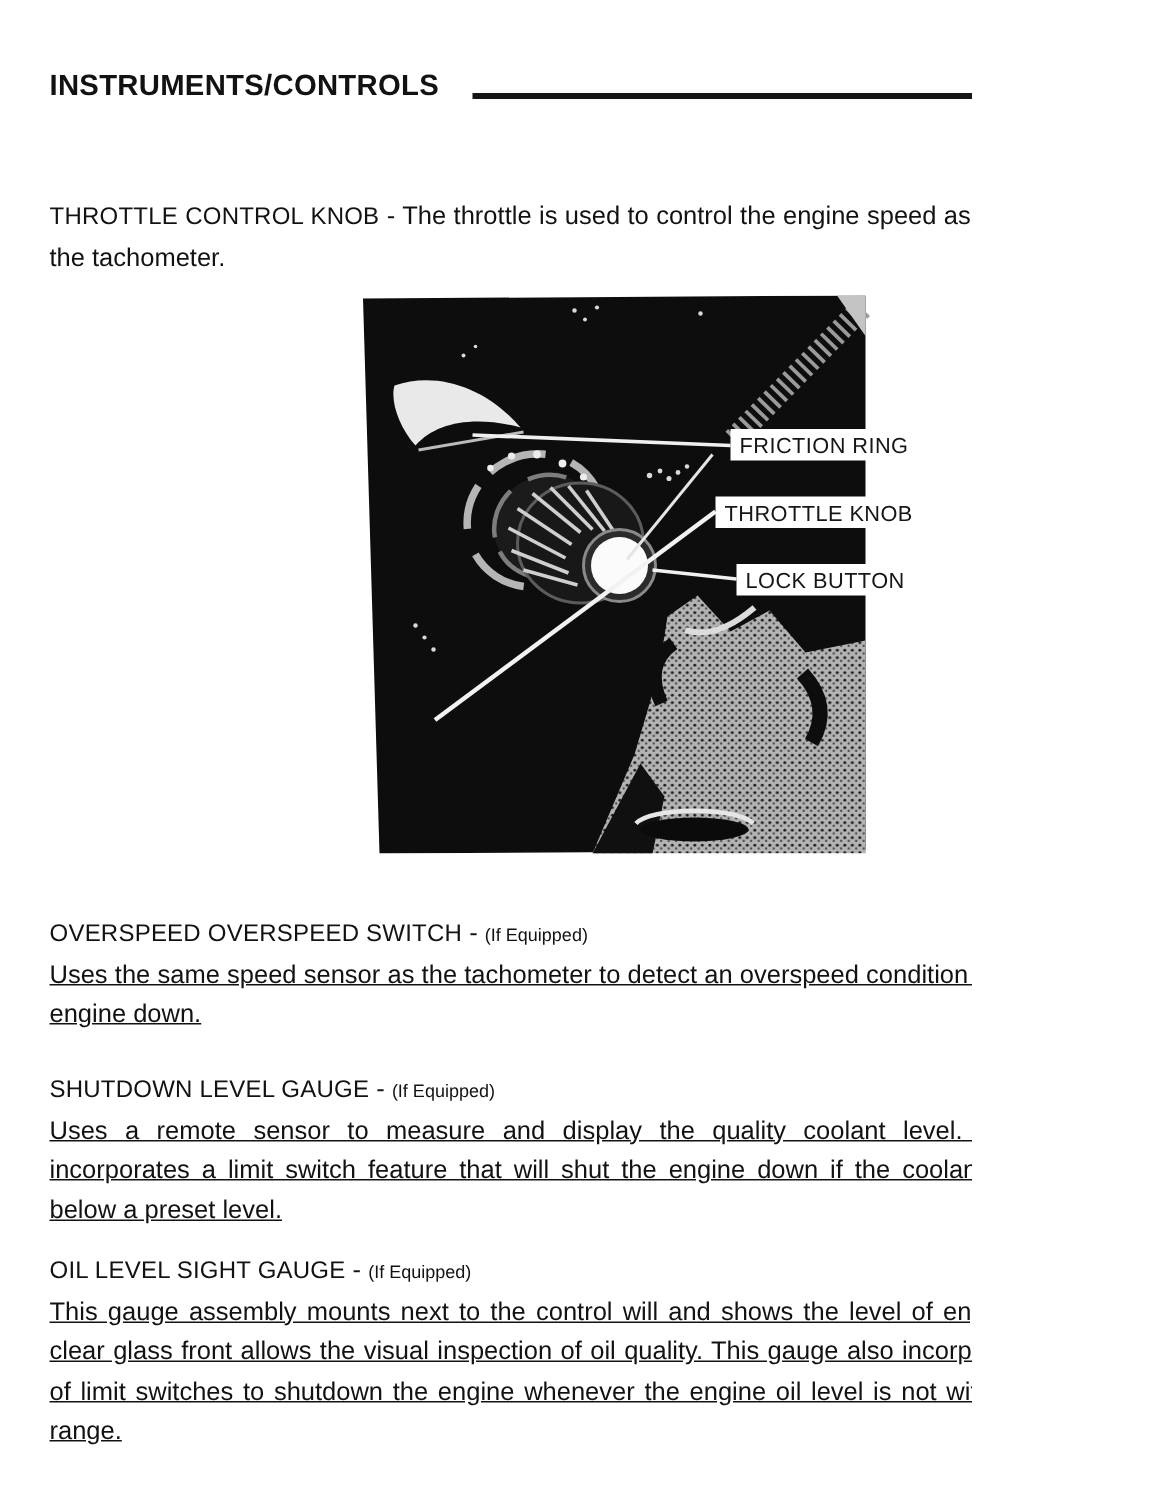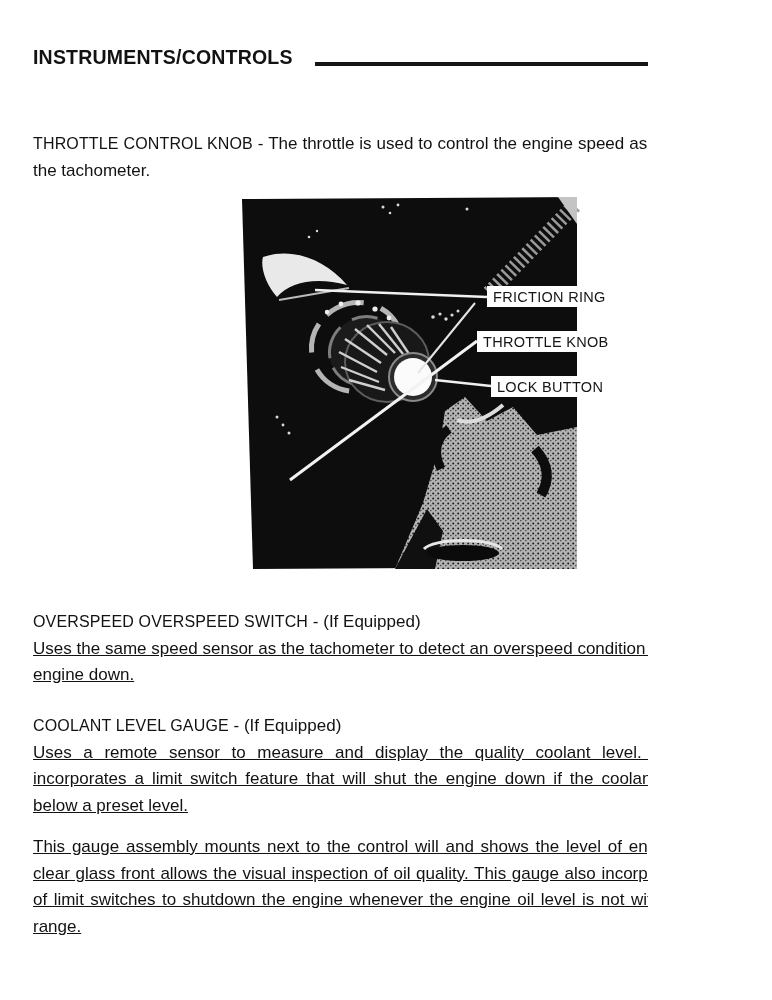--- a/index.html
+++ b/index.html
@@ -7,21 +7,21 @@
     position:relative; width:648px; height:1000px; background:#ffffff;
     font-family:"Liberation Sans", sans-serif; color:#121212; overflow:hidden;
     -webkit-font-smoothing:antialiased;
   }
   .header { position:absolute; left:33px; top:46px; width:719px; display:flex; align-items:flex-end; }
   .header .title { font-weight:700; font-size:19.5px; letter-spacing:0.2px; white-space:nowrap; }
   .header .rule { flex:1; height:4px; background:#151515; margin-left:22px; margin-bottom:3px; }
 
   .para, .section { position:absolute; left:33px; width:711px; font-size:17px; line-height:26.6px; text-align:justify; }
   .stitle { font-weight:400; font-size:16px; letter-spacing:0.15px; }
-  .qualifier { font-size:17px; }
+  .qualifier { font-size:12px; }
   .sbody { text-align:justify;text-decoration:underline; }
   .shead { text-align:left; }
 
   .figure { position:absolute; left:237px; top:197px; width:380px; height:372px; }
   svg text.callout {
     font-family:"Liberation Sans", sans-serif; font-size:14.5px; fill:#161616; letter-spacing:0.3px;
   }
 </style>
 </head>
 <body>
@@ -134,23 +134,26 @@
   </svg>
 
   <div class="section" style="top:609px;">
     <div class="shead"><span class="stitle">OVERSPEED OVERSPEED SWITCH</span>
       <span>-</span>
       <span class="qualifier">(If Equipped)</span></div>
     <div class="sbody">Uses the same speed sensor as the tachometer to detect an overspeed condition and shut the engine down.</div>
   </div>
 
   <div class="section" style="top:713px;">
-    <div class="shead"><span class="stitle">COOLANT LEVEL GAUGE</span>
+    <div class="shead"><span class="stitle">SHUTDOWN LEVEL GAUGE</span>
       <span>-</span>
       <span class="qualifier">(If Equipped)</span></div>
     <div class="sbody">Uses a remote sensor to measure and display the quality coolant level. This gauge incorporates a limit switch feature that will shut the engine down if the coolant level goes below a preset level.</div>
   </div>
 
   <div class="section" style="top:834px;">
+    <div class="shead"><span class="stitle">OIL LEVEL SIGHT GAUGE</span>
+      <span>-</span>
+      <span class="qualifier">(If Equipped)</span></div>
     <div class="sbody">This gauge assembly mounts next to the control will and shows the level of engine oil. The clear glass front allows the visual inspection of oil quality. This gauge also incorporates a pair of limit switches to shutdown the engine whenever the engine oil level is not within a preset range.</div>
   </div>
 
 </div>
 
 </body></html>

